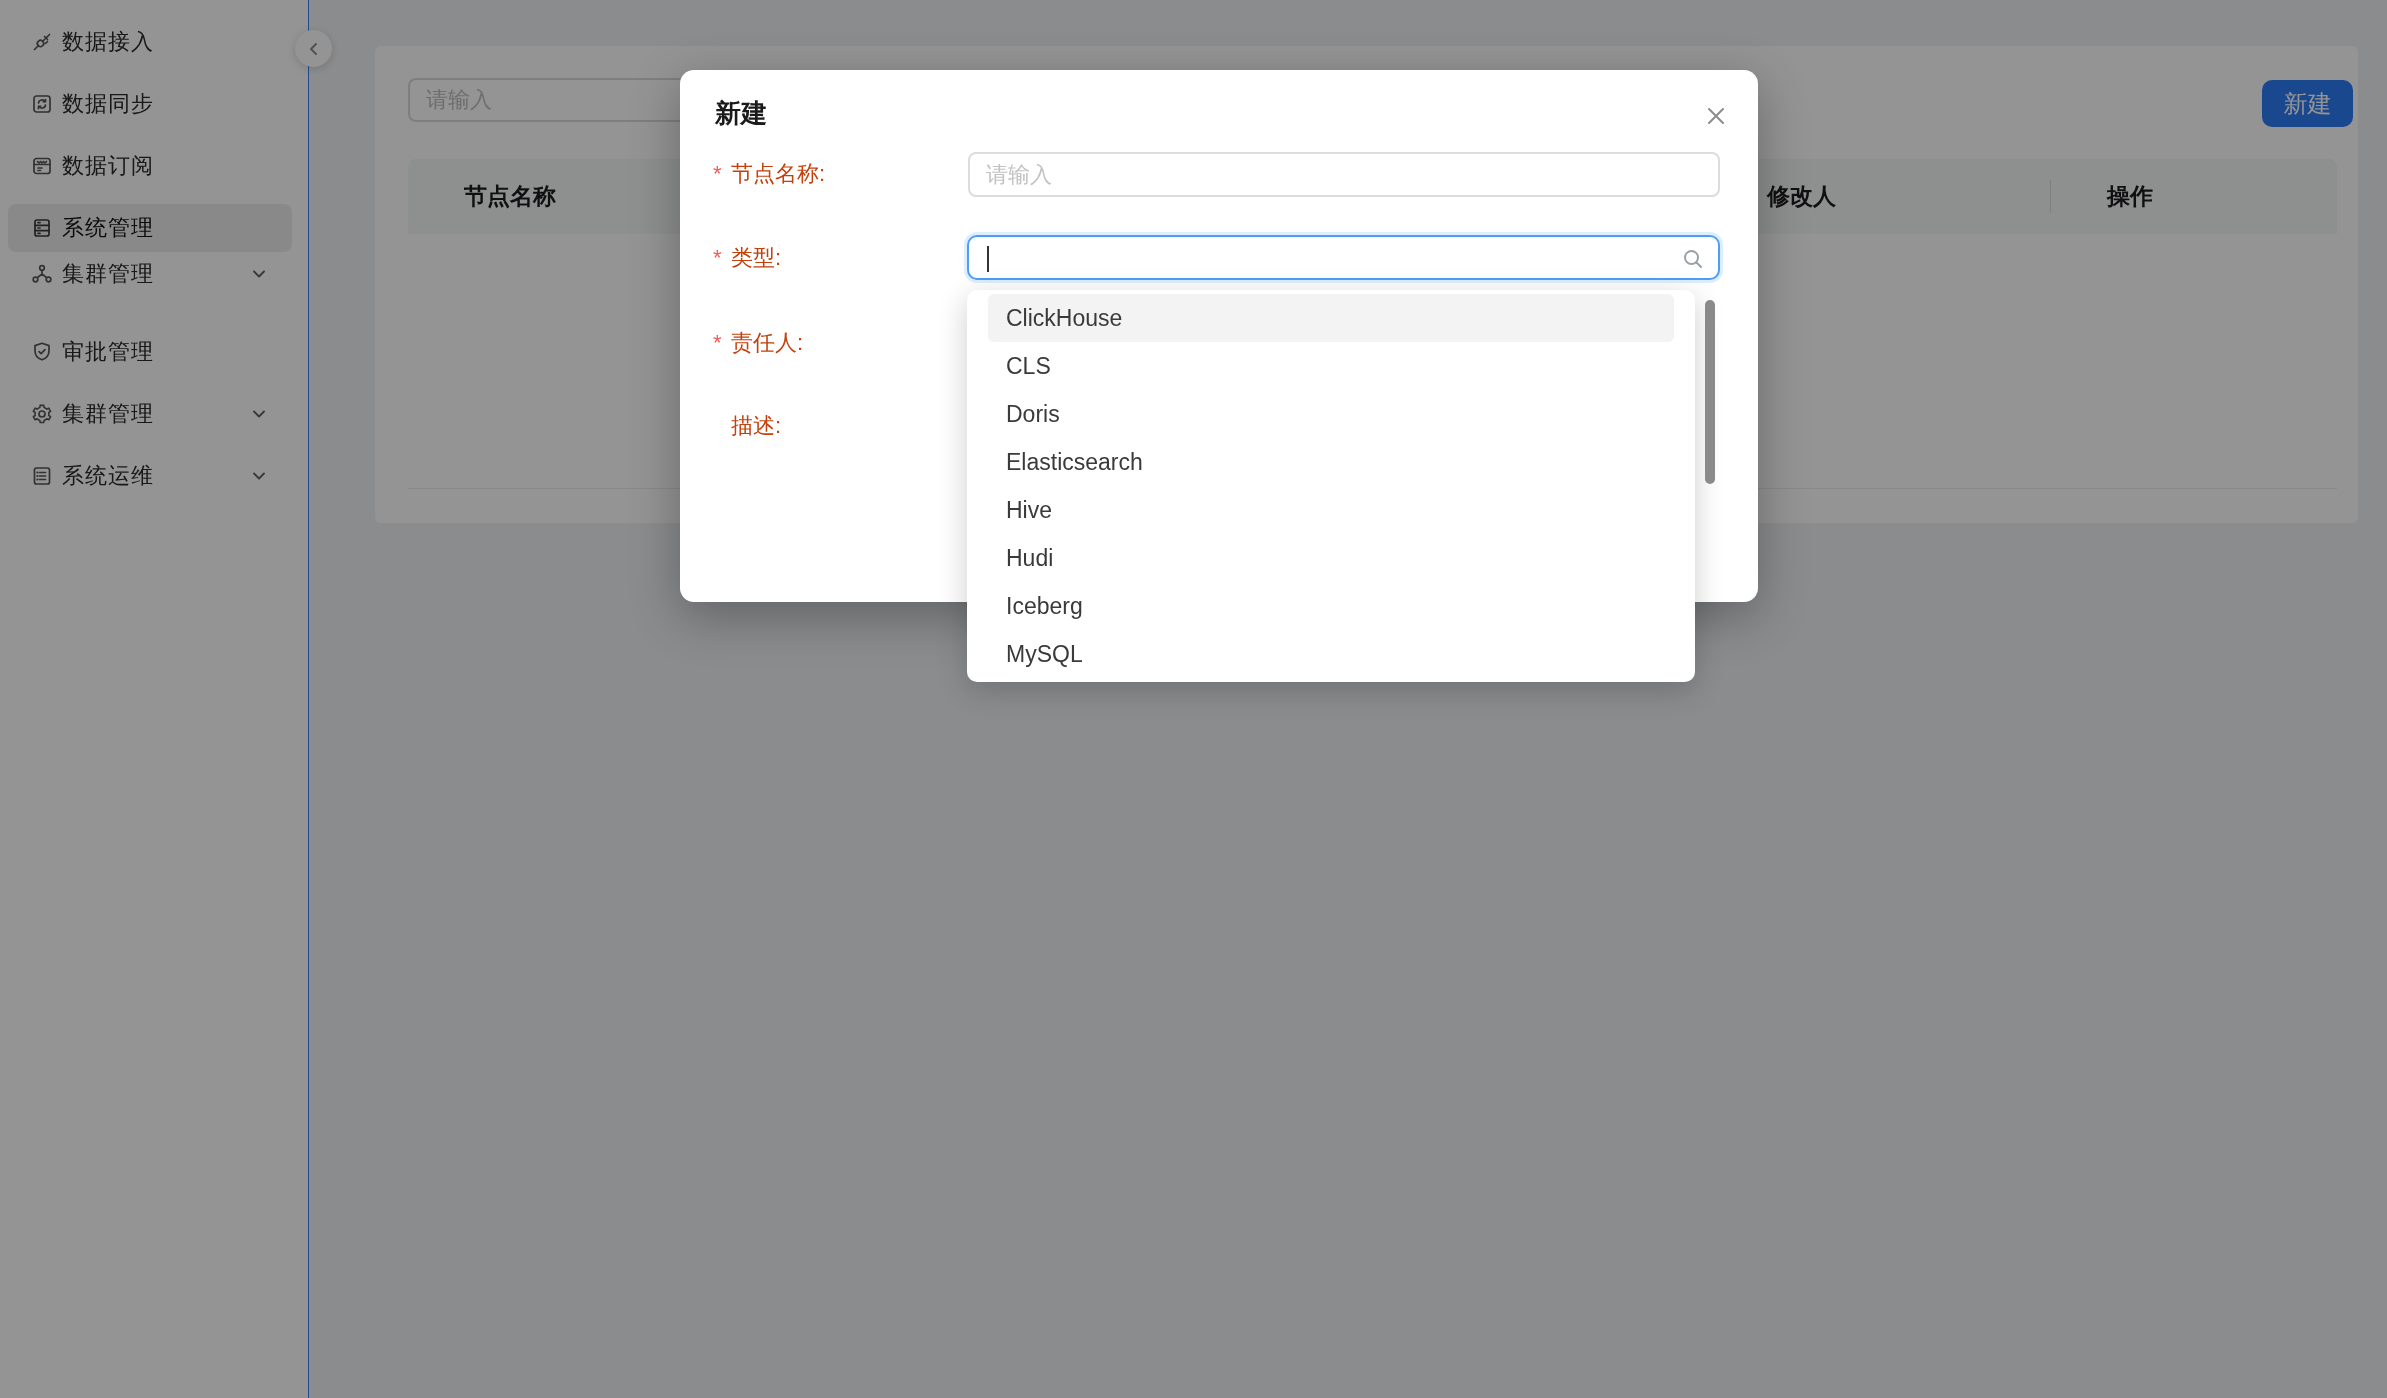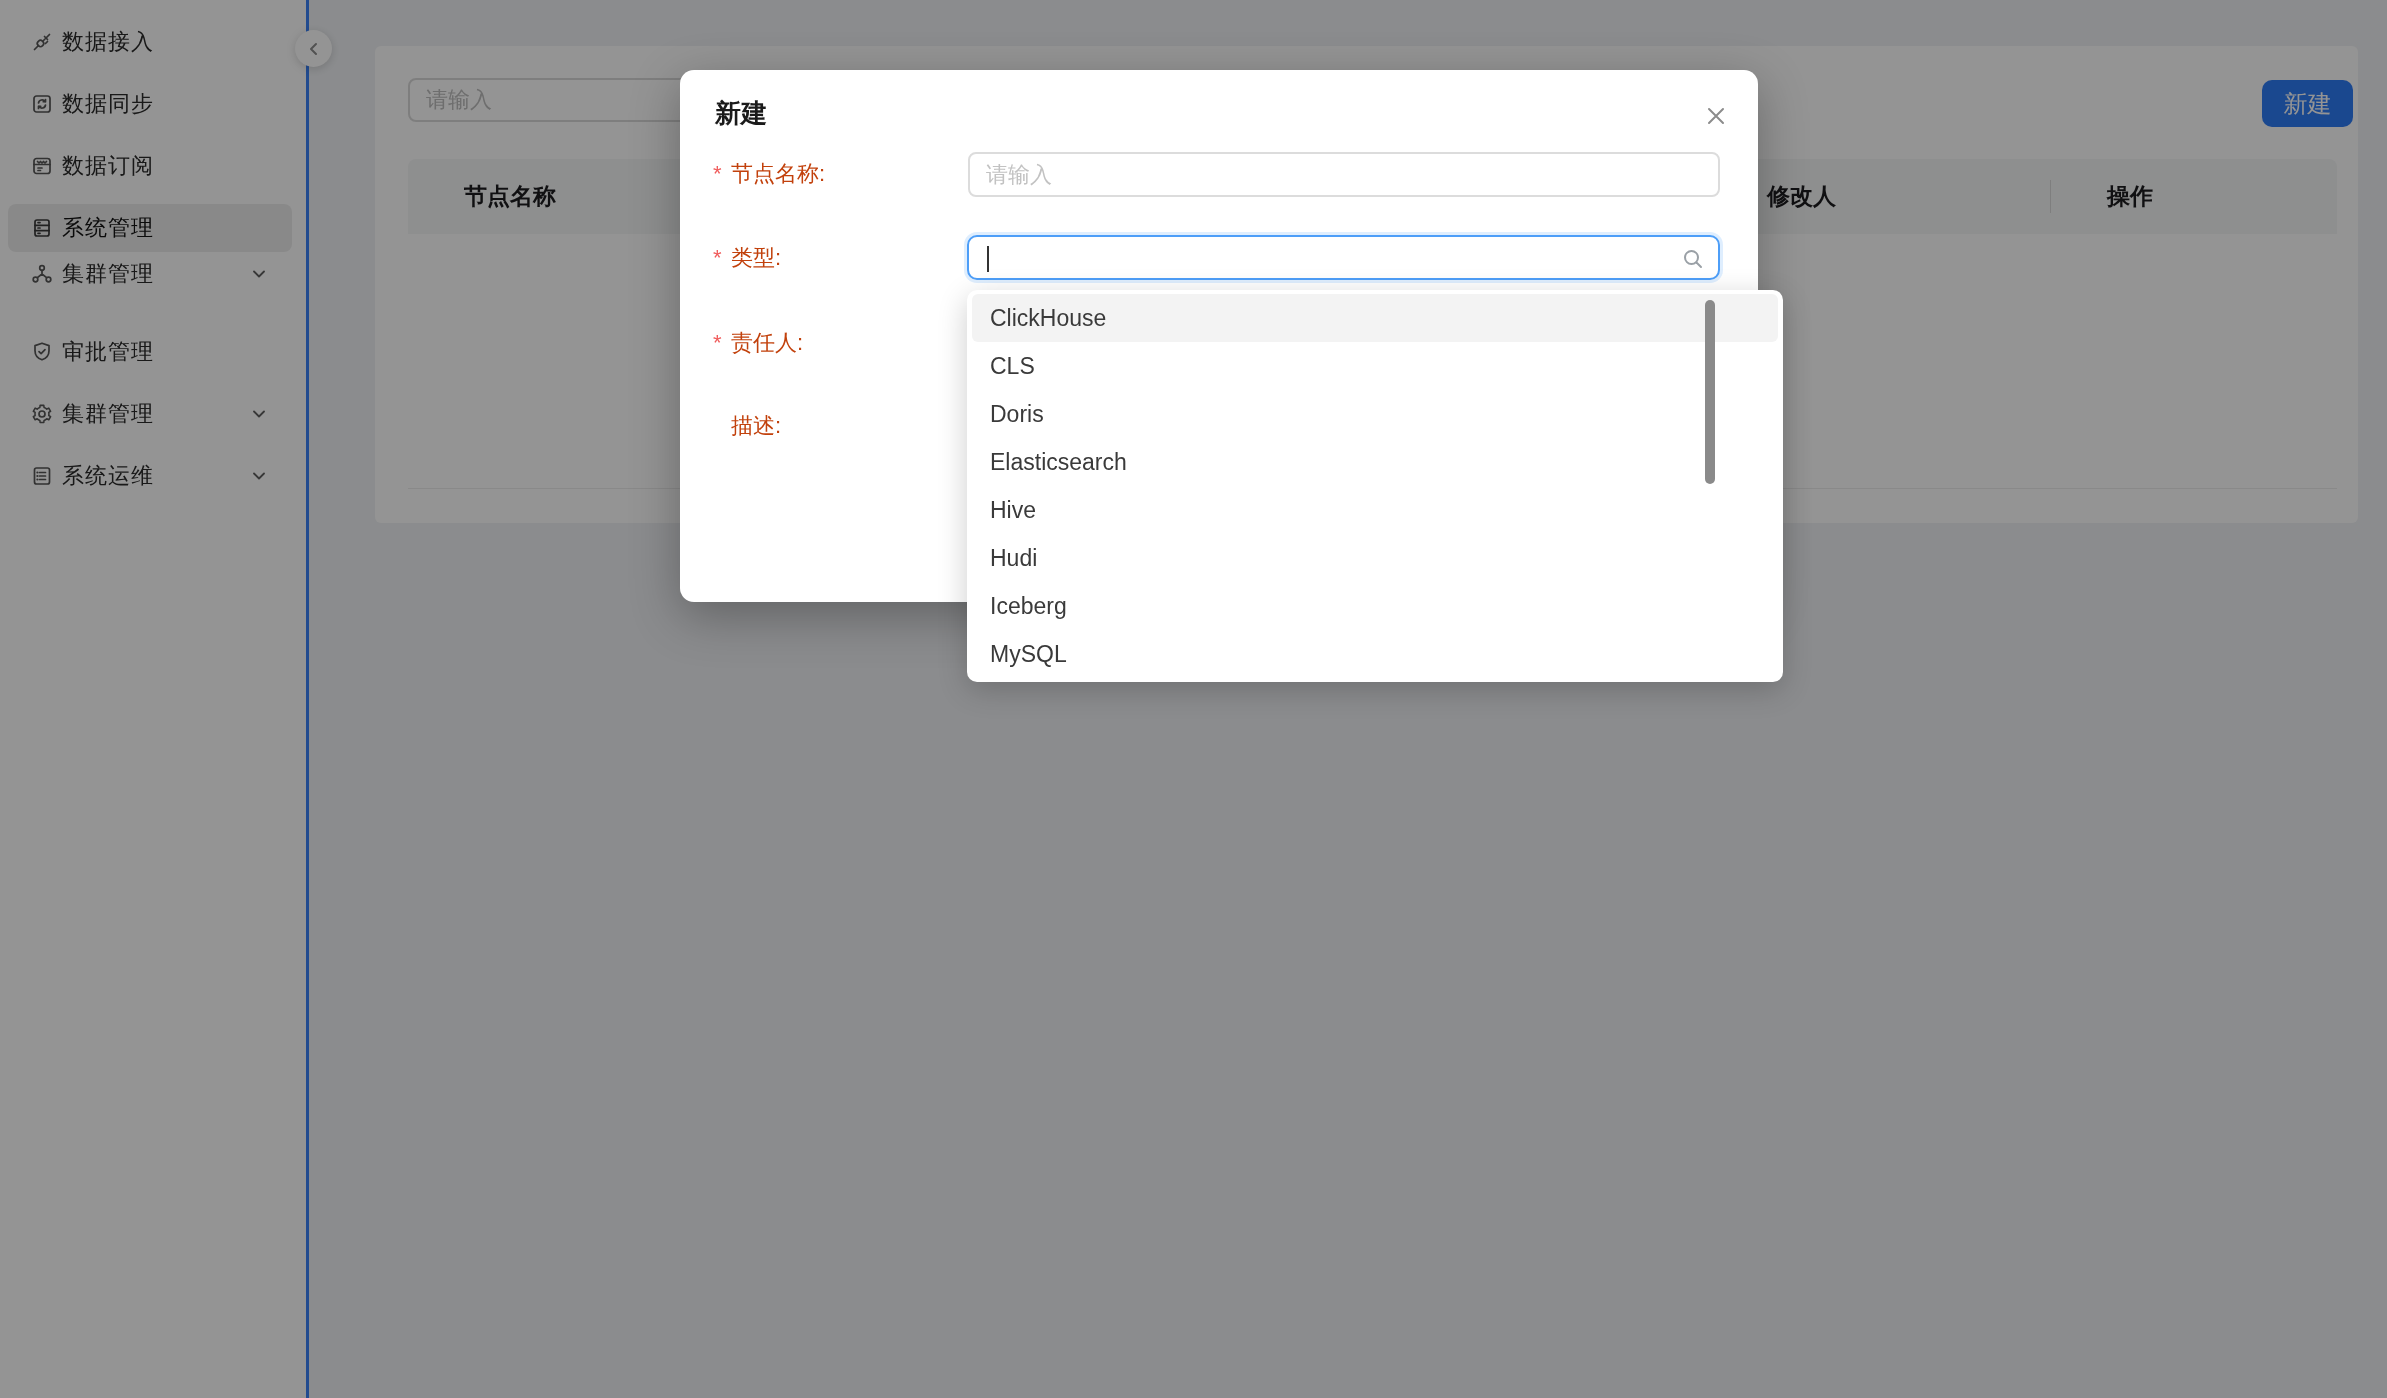--- a/index.html
+++ b/index.html
@@ -2,21 +2,21 @@
 <html style="--accent: #2e7cf6; --focus: #4d9ef8; --star: #f05c5c;"><head>
 <meta charset="utf-8">
 <style>
   * { margin:0; padding:0; box-sizing:border-box; }
   html,body { width:2387px; height:1398px; overflow:hidden; }
   body { font-family:"Liberation Sans","DejaVu Sans",sans-serif; background:#f0f2f5; }
   #stage { position:relative; width:2387px; height:1398px; background:#f0f2f5; }
 
   
   .sidebar { position:absolute; left:0; top:0; width:309px; height:1398px;
-             background:#ffffff; border-right:3px solid #3b82f6; z-index:1; }
+             background:#ffffff; border-right:1px solid #3b82f6; z-index:1; }
   .side-item { position:absolute; left:8px; width:284px; height:48px; border-radius:8px;
                display:flex; align-items:center; cursor:pointer; color:#2b2b2b; }
   .side-item.selected { background:#ededed; }
   .side-item .ic { position:absolute; left:22px; width:24px; height:24px; display:flex; }
   .side-item .lbl { position:absolute; left:54px; font-size:22px; letter-spacing:1px; }
   .side-item .chev { position:absolute; right:24px; width:18px; height:18px; display:flex; }
   .collapse-btn { position:absolute; left:295px; top:30px; width:37px; height:37px; border-radius:50%;
                   background:#fff; box-shadow:0 2px 10px rgba(0,0,0,0.16); display:flex;
                   align-items:center; justify-content:center; z-index:2; cursor:pointer; }
 
@@ -55,22 +55,22 @@
   .t-input::placeholder { color:#c2c2c2; }
   .t-select { position:absolute; left:287px; top:165px; width:753px; height:45px; background:#fff;
               border:2px solid var(--focus,#4d9ef8); border-radius:10px;
               box-shadow:0 0 0 3px rgba(77,158,248,0.18); cursor:text; }
   .caret { position:absolute; left:18px; top:9px; width:2px; height:26px; background:#333;
            animation:blink 1s steps(1) infinite; }
   @keyframes blink { 50% { opacity:0; } }
   .sel-search { position:absolute; right:12px; top:9px; width:26px; height:26px; display:flex; }
 
   
-  .dropdown { position:absolute; left:967px; top:290px; width:816px; height:392px; background:#fff;
-              border-radius:10px; box-shadow:0 8px 30px rgba(0,0,0,0.20); z-index:30; padding:4px 0; }
+  .dropdown { position:absolute; left:967px; top:290px; width:728px; height:392px; background:#fff;
+              border-radius:10px; box-shadow:0 8px 30px rgba(0,0,0,0.20); z-index:30; padding:4px 16px; }
   .opt { position:relative; margin:0 5px; height:48px; line-height:48px; padding-left:18px;
          font-size:23px; color:#3a3a3a; border-radius:6px; cursor:pointer; }
   .opt.hl { background:#f3f3f3; }
   .dd-thumb { position:absolute; left:738px; top:10px; width:10px; height:184px;
               border-radius:5px; background:#8a8a8a; cursor:pointer; }
 
   svg { display:block; }
 </style>
 </head>
 <body>

